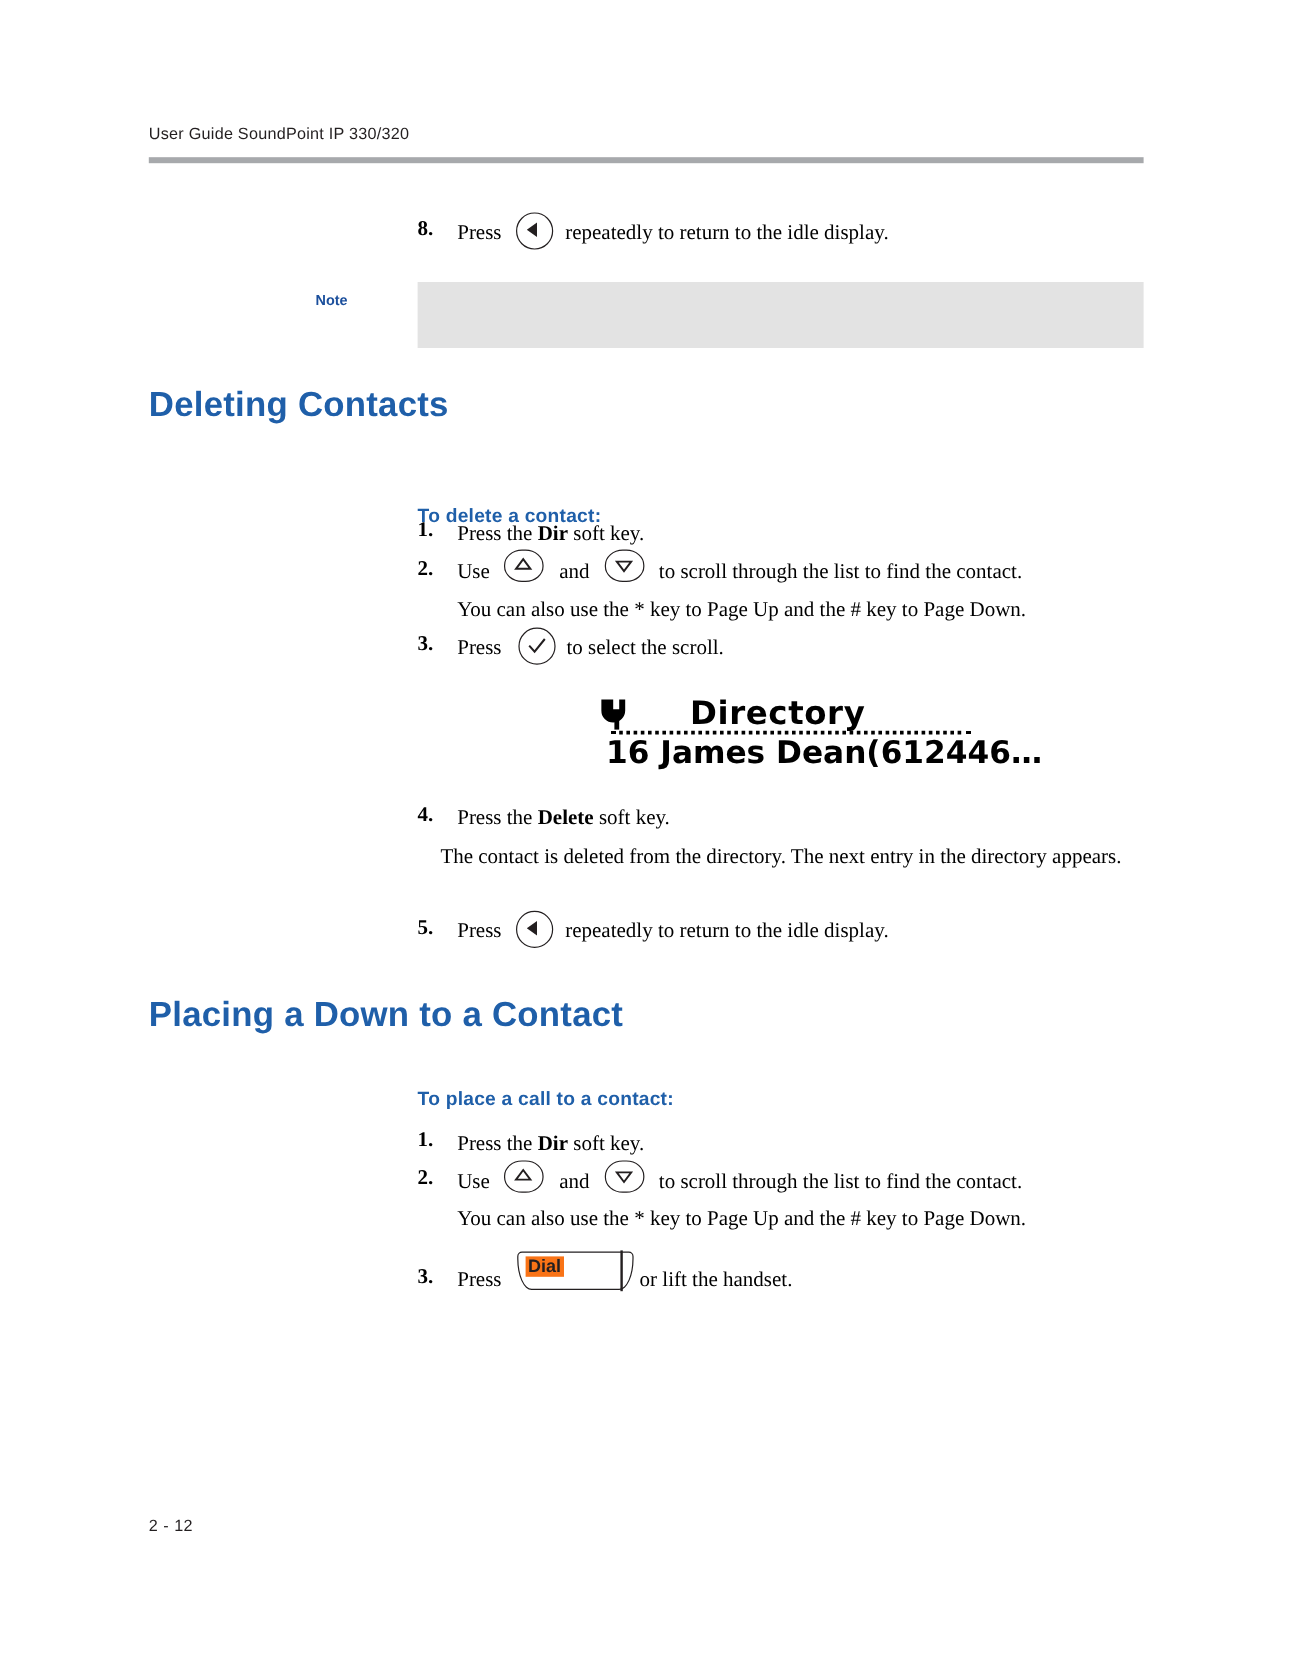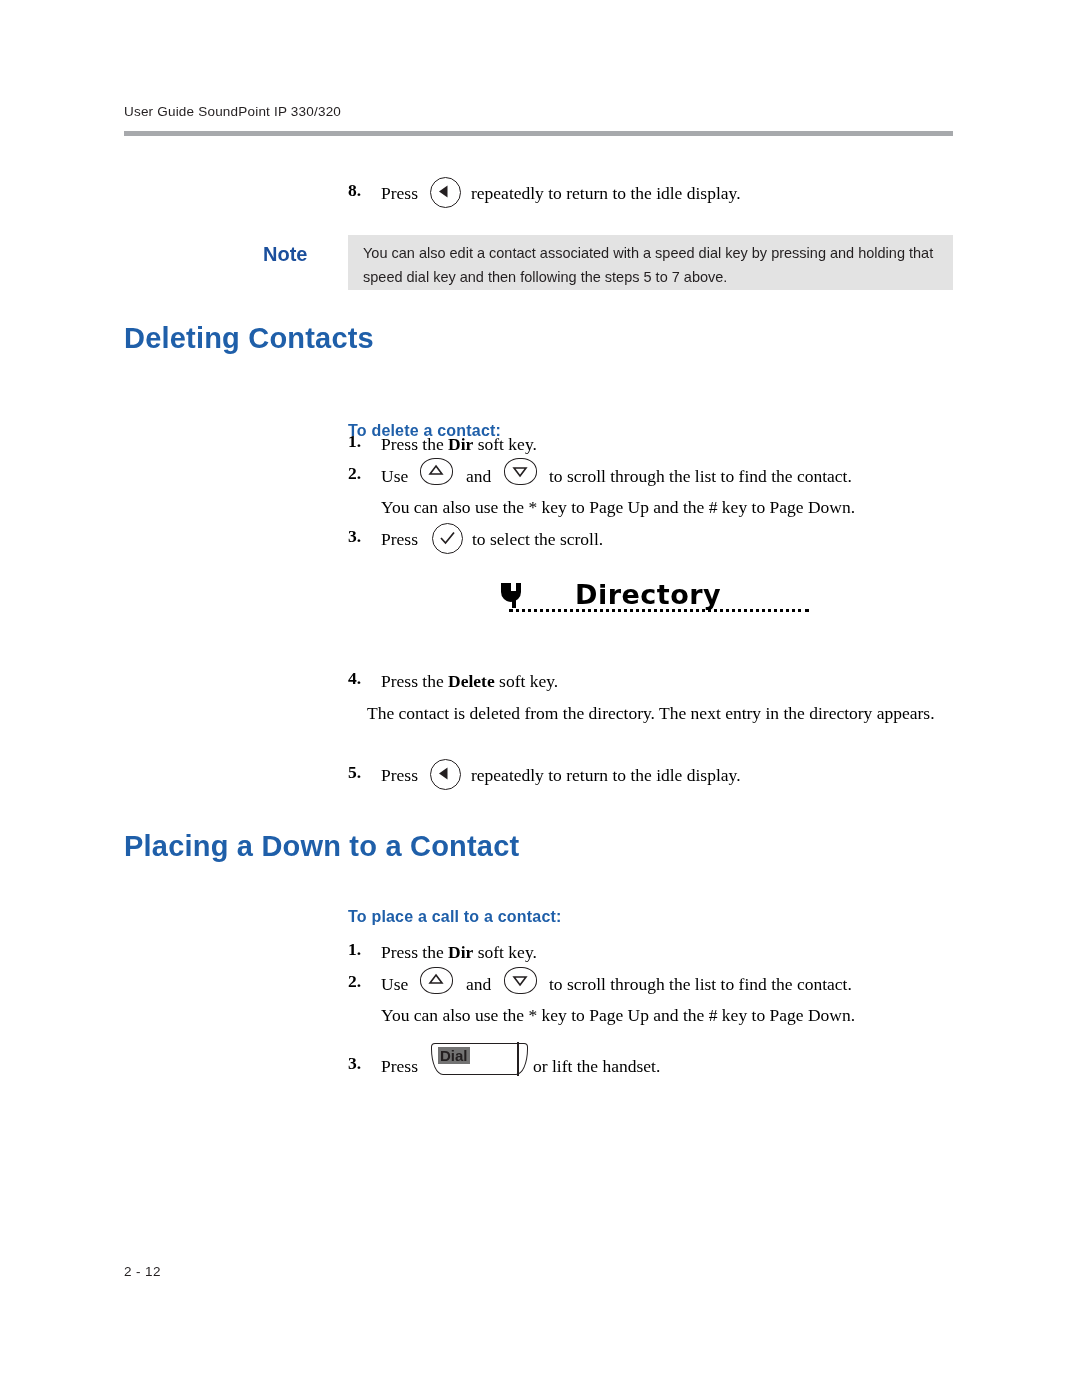--- a/index.html
+++ b/index.html
@@ -54,21 +54,21 @@
   }
   .bold-serif { font-weight: bold; }
 
   
   .note-label {
     position: absolute;
     left: 263px;
     top: 243px;
     font-family: "Liberation Sans", sans-serif;
     font-weight: bold;
-    font-size: 20px;
+    font-size: 12px;
     color: #1b4f9c;
   }
   .note-box {
     position: absolute;
     left: 348px;
     top: 235px;
     width: 605px;
     height: 55px;
     background: #e3e3e3;
   }
@@ -200,21 +200,21 @@
     background: #ffffff;
   }
   .dial-key .label {
     position: absolute;
     left: 7px;
     top: 4px;
     font-family: "Liberation Sans", sans-serif;
     font-weight: bold;
     font-size: 15px;
     color: #231f20;
-    background: #737373;
+    background: #f97316;
     padding: 0 2px;
   }
   .dial-key .stem {
     position: absolute;
     left: 86px;
     top: -1px;
     width: 1.6px;
     height: 34px;
     background: #231f20;
   }
@@ -243,21 +243,20 @@
 
   <div class="keycap round" style="left:430px; top:177px;">
     <svg width="27" height="27" viewBox="0 0 27 27">
       <polygon points="16.5,7.5 16.5,19.5 8,13.5" fill="#231f20"></polygon>
     </svg>
   </div>
   <div class="para" style="left:471px; top:180px;">repeatedly to return to the idle display.</div>
 
   <div class="note-label">Note</div>
   <div class="note-box"></div>
-  <div class="note-text">You can also edit a contact associated with a speed dial key by pressing and holding that speed dial key and then following the steps 5 to 7 above.</div>
 
   <div class="h1-blue" style="left:124px; top:322px;">Deleting Contacts</div>
   <div class="h3-blue" style="left:348px; top:399px;margin-top:23px;">To delete a contact:</div>
 
   <div class="num" style="left:348px; top:431px;">1.</div>
   <div class="para" style="left:381px; top:431px;">
     <span>Press the </span><span class="bold-serif">Dir</span><span> soft key.</span>
   </div>
 
   <div class="num" style="left:348px; top:463px;">2.</div>
@@ -290,20 +289,21 @@
 
   <div class="lcd">
     <div class="lcd-hook">
       <svg width="26" height="28" viewBox="0 0 26 28">
         <path d="M5 2 h5 v8 h5 v-8 h5 v9 a8 8 0 0 1 -20 0 v-9 z" fill="#000000"></path>
         <rect x="11" y="18" width="4" height="9" fill="#000000"></rect>
       </svg>
     </div>
     <div class="lcd-title">Directory</div>
     <div class="lcd-dots"></div>
+    <div class="lcd-entry">16 James Dean(612446…</div>
   </div>
 
   <div class="num" style="left:348px; top:668px;">4.</div>
   <div class="para" style="left:381px; top:668px;">
     <span>Press the </span><span class="bold-serif">Delete</span><span> soft key.</span>
   </div>
   <div class="para" style="left:367px; top:700px; width:572px;">The contact is deleted from the directory. The next entry in the directory appears.</div>
 
   <div class="num" style="left:348px; top:762px;">5.</div>
   <div class="para" style="left:381px; top:762px;">Press</div>

